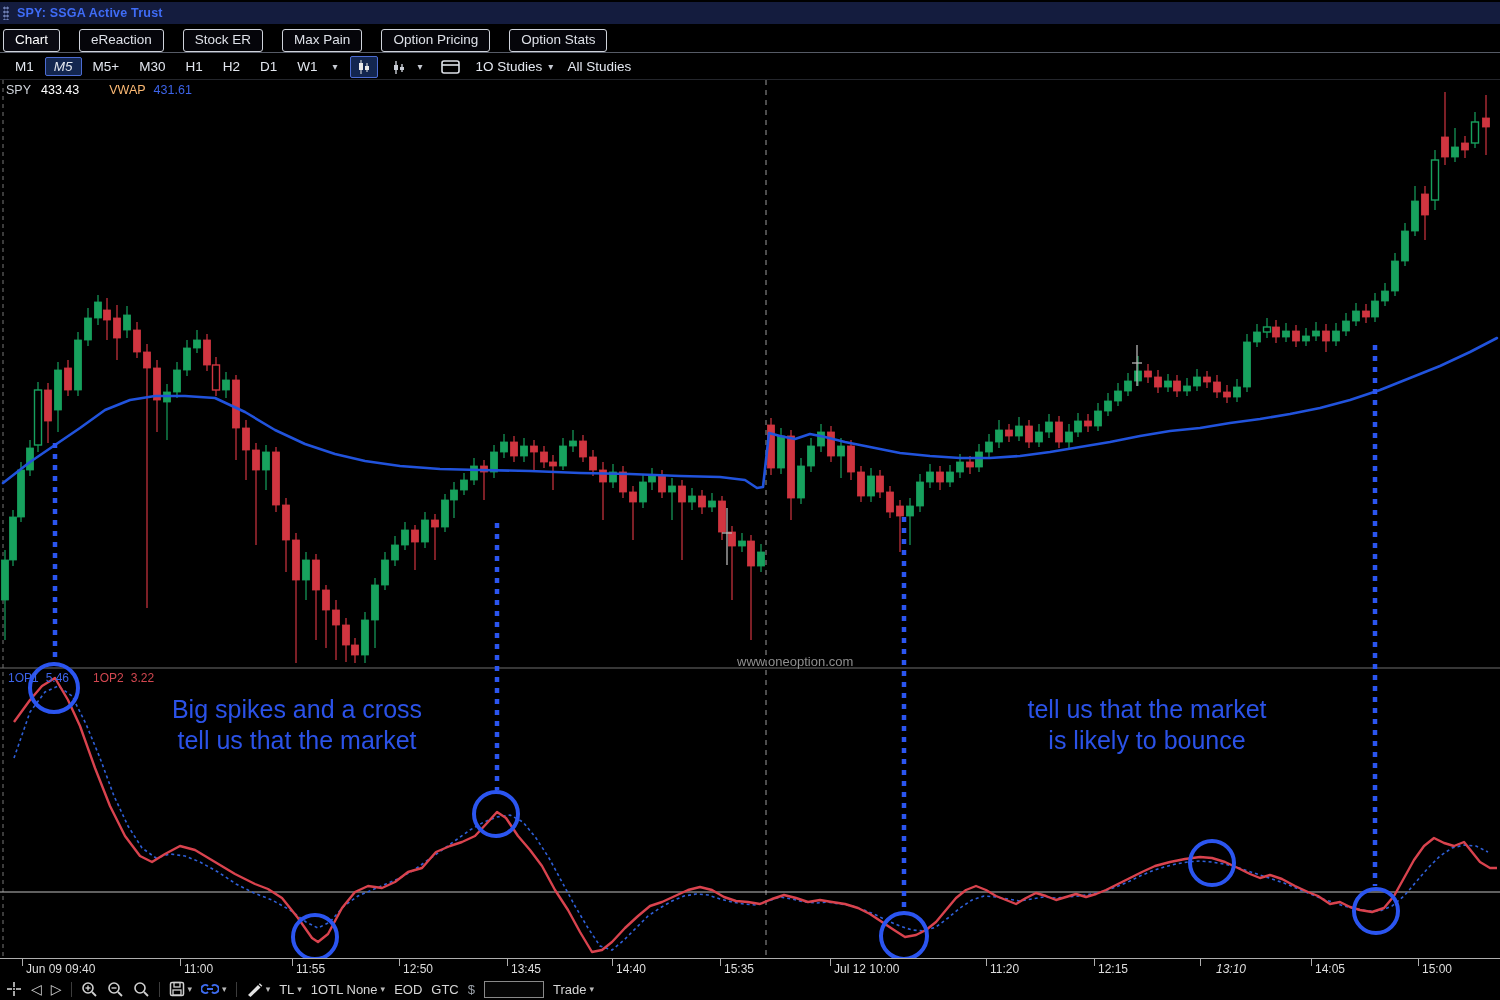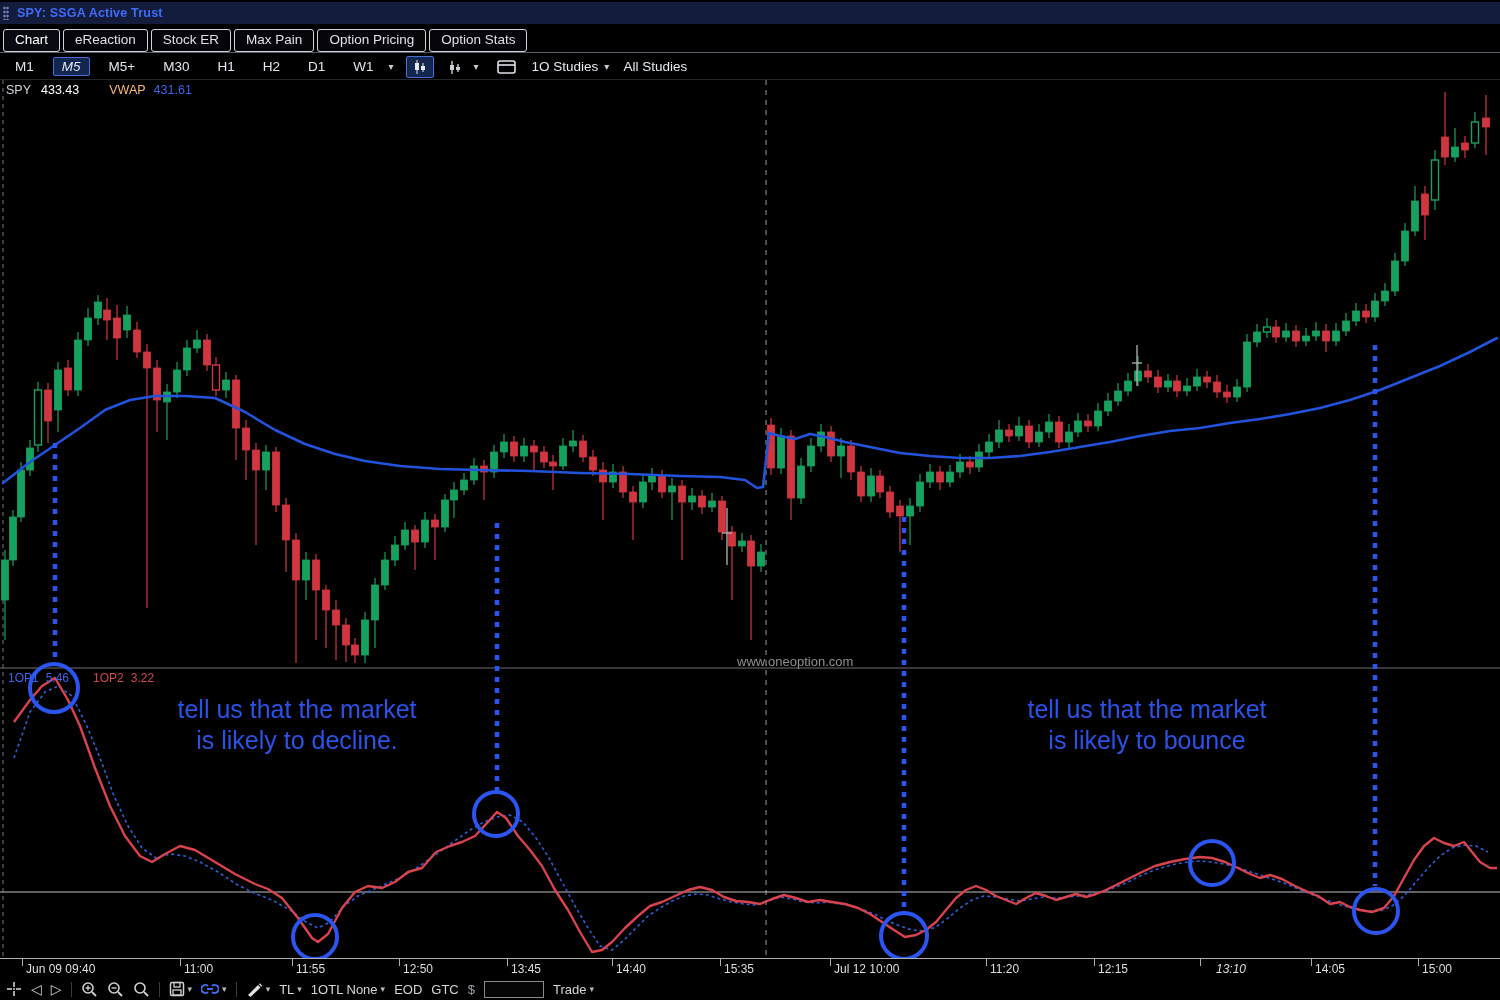--- a/index.html
+++ b/index.html
@@ -7,21 +7,21 @@
           font-family:"Liberation Sans",sans-serif;-webkit-font-smoothing:antialiased;}
   
   .titlebar{position:absolute;top:2px;left:0;width:100%;height:22px;background:#141c3e;
             display:flex;align-items:center;}
   .titlebar .grip{width:6px;height:14px;margin-left:3px;
      background-image:radial-gradient(#6f7fb5 1px, transparent 1.2px);
      background-size:3px 4px;}
   .titlebar .title{color:#3f6cf6;font-size:12.5px;margin-left:8px;letter-spacing:.2px;font-weight:bold;}
   
   .tabbar-wrap{position:absolute;top:29px;left:0;width:100%;height:23px;border-bottom:1px solid #565b66;}
-  .tabbar{display:flex;gap:3px;padding-left:3px;height:100%;}
+  .tabbar{display:flex;gap:19px;padding-left:3px;height:100%;}
   .tab{border:1px solid #cfd3db;border-radius:3px;background:#05050a;color:#dde0e7;
        font-size:13.5px;line-height:20px;padding:0 11px;height:21px;white-space:nowrap;}
   .tab.active{color:#ffffff;background:#0a0a12;}
   
   .toolbar{position:absolute;top:54px;left:0;width:100%;height:25px;display:flex;align-items:center;
            border-bottom:1px solid #24262c;padding-left:6px;gap:2px;}
   .tf{color:#e3e7ef;font-size:13.5px;padding:1px 8px;border:1px solid transparent;border-radius:2px;}
   .tf.sel{border-color:#4c6cd2;background:#13264f;font-style:italic;}
   .caret{color:#c6cad2;font-size:10px;padding:0 4px;}
   .icon-box{display:flex;align-items:center;justify-content:center;padding:2px 5px;border:1px solid transparent;border-radius:2px;margin-left:6px;}
@@ -68,21 +68,21 @@
         <div class="tab active">Chart</div>
         <div class="tab">eReaction</div>
         <div class="tab">Stock ER</div>
         <div class="tab">Max Pain</div>
         <div class="tab">Option Pricing</div>
         <div class="tab">Option Stats</div>
       </div>
   </div>
 
   <div class="toolbar">
-    <span id="timeframes" style="display:flex;align-items:center;gap:10px;">
+    <span id="timeframes" style="display:flex;align-items:center;gap:2px;">
         <span class="tf">M1</span>
         <span class="tf sel">M5</span>
         <span class="tf">M5+</span>
         <span class="tf">M30</span>
         <span class="tf">H1</span>
         <span class="tf">H2</span>
         <span class="tf">D1</span>
         <span class="tf">W1</span>
       </span>
     <span class="caret">▾</span>
@@ -450,22 +450,22 @@
   <div class="watermark">www.oneoption.com</div>
 
   <div class="ind-labels">
     <span class="ind-l1">1OP1</span>
     <span class="ind-v1">5.46</span>
     <span class="ind-l2">1OP2</span>
     <span class="ind-v2">3.22</span>
   </div>
 
   <div class="annot" id="annot-left" style="left: 127px; top: 694px;">
+      <div>Big spikes and a cross</div>
       <div>tell us that the market</div>
-      <div>is likely to decline.</div>
     </div>
   <div class="annot" id="annot-right" style="left: 977px; top: 694px;">
       <div>tell us that the market</div>
       <div>is likely to bounce</div>
     </div>
 
   <div class="time-axis" id="time-axis">
       <div class="t-tick" style="left: 22px;"></div>
       <div class="t-lab" style="left: 26px;">Jun 09 09:40</div>
       <div class="t-tick" style="left: 180px;"></div>

